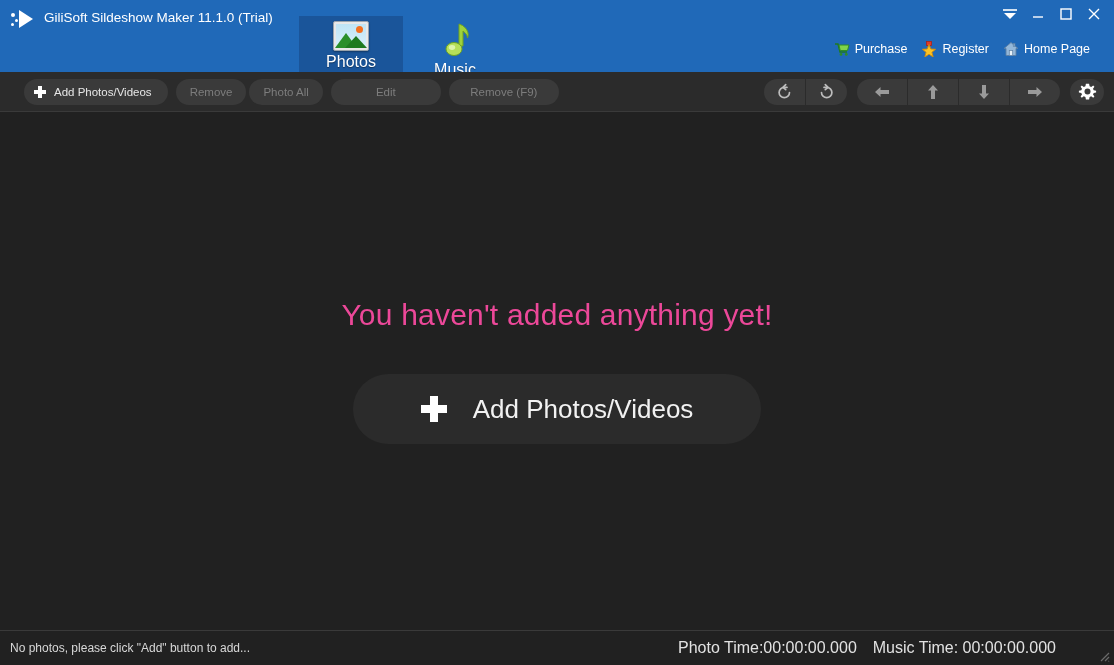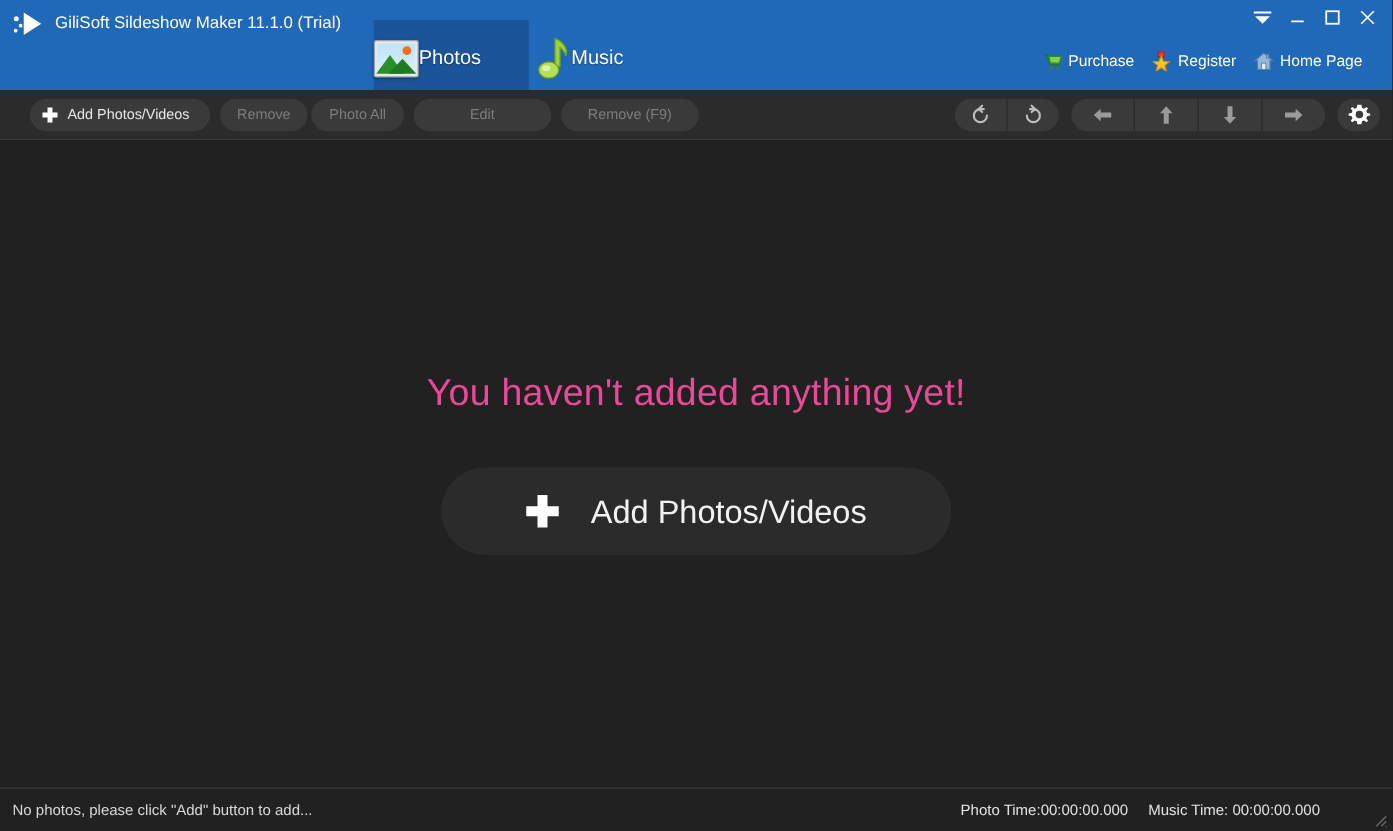--- a/index.html
+++ b/index.html
@@ -62,23 +62,23 @@
     white-space: nowrap;
   }
 
   
   .tabs {
     display: flex;
     align-items: stretch;
     flex: none;
   }
   .tab {
-    width: 124px;
-    display: flex;
-    flex-direction: row;
+    width: 104px;
+    display: flex;
+    flex-direction: column;
     align-items: center;
     justify-content: flex-start;
     padding-top: 5px;
     cursor: pointer;
     background: transparent;
     margin-top: 16px;
   }
   .tab.active { background: #1a559a; }
   .tab .tab-icon {
     height: 42px;
@@ -285,21 +285,21 @@
     color: #d8d8d8;
     font-size: 12px;
     white-space: nowrap;
   }
   .status-right {
     margin-left: auto;
     display: flex;
     align-items: center;
     gap: 16px;
     color: #e2e2e2;
-    font-size: 12px;
+    font-size: 16px;
     white-space: nowrap;
     padding-right: 48px;
   }
   .resize-grip {
     position: absolute;
     right: 3px; bottom: 2px;
     width: 14px; height: 14px;
   }
 </style>
 </head>

